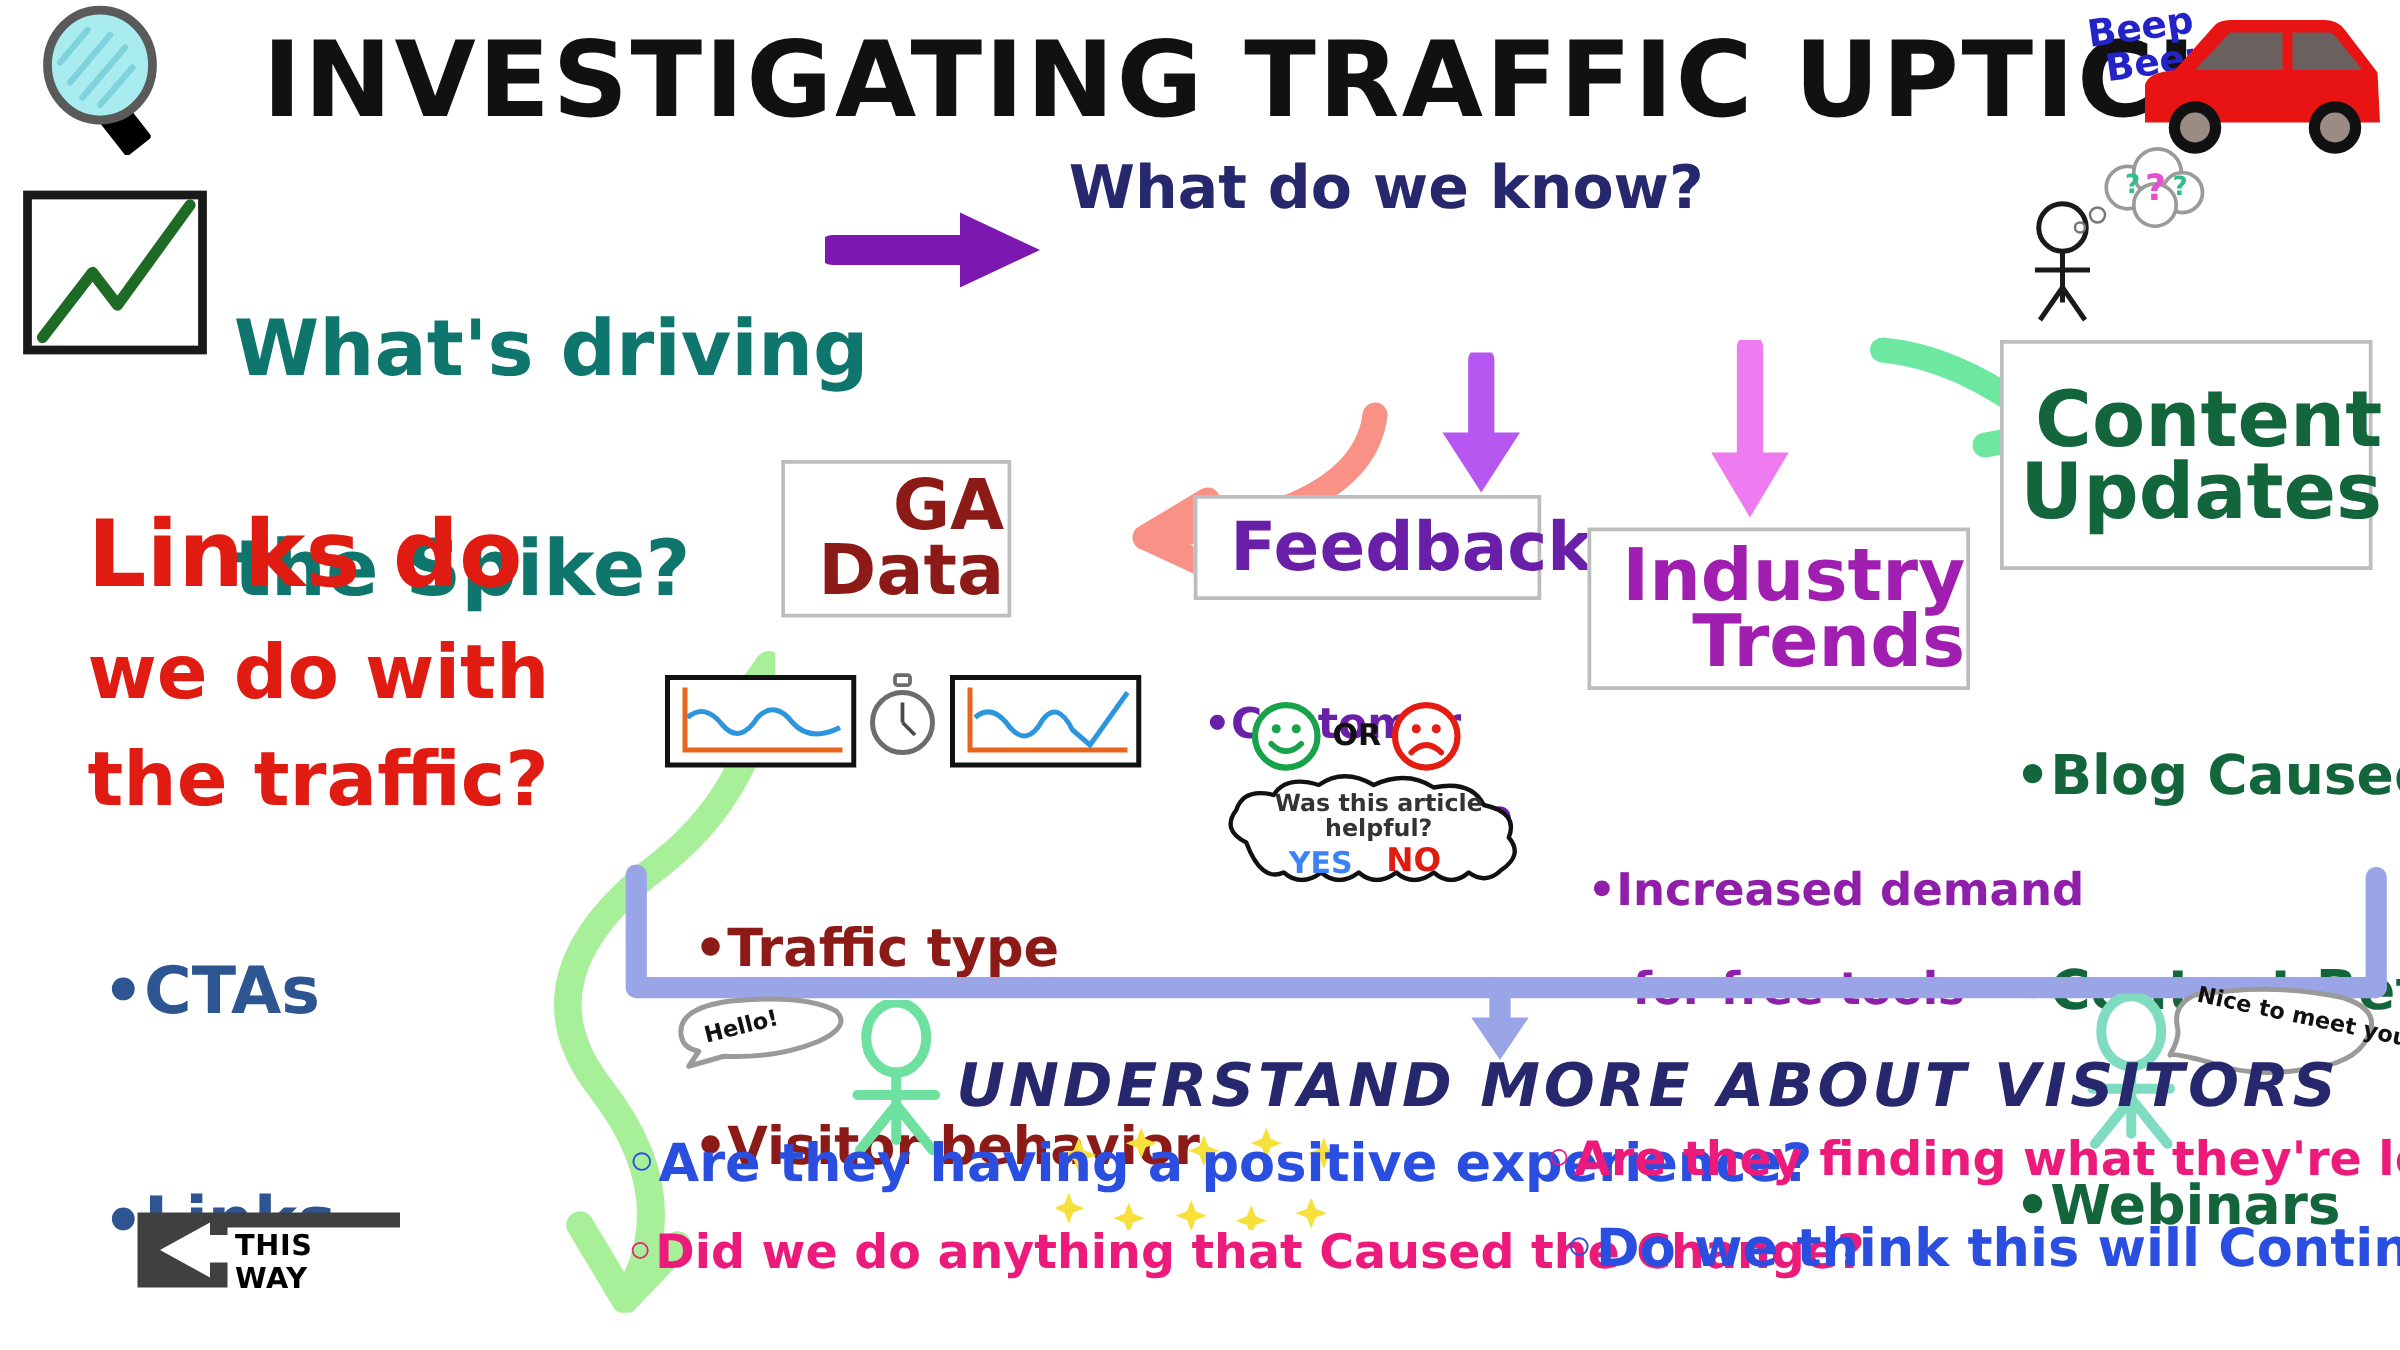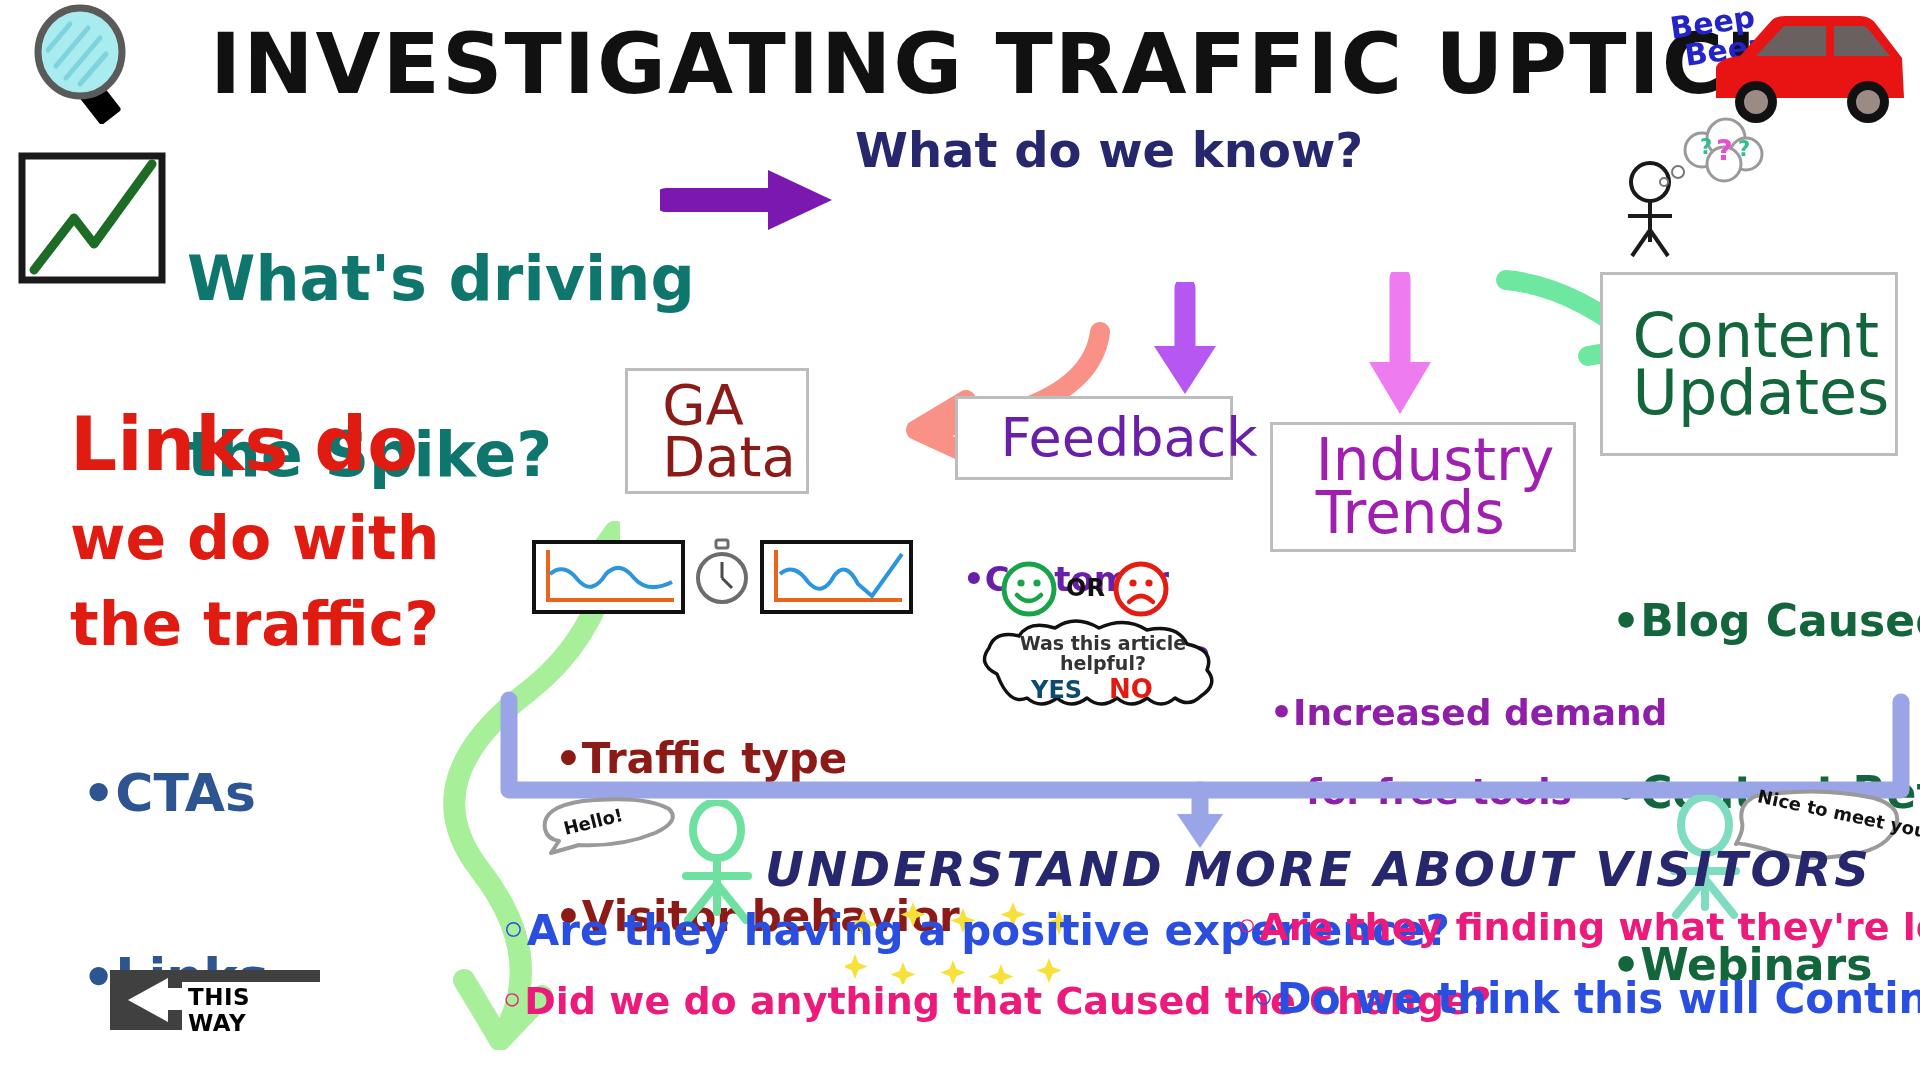--- a/index.html
+++ b/index.html
@@ -44,21 +44,21 @@
   
   #thisway{left:110px;top:970px;width:210px;height:60px;background:#404040;}
   #thisway .twtxt{position:absolute;left:72px;top:12px;color:#000;background:#fff;
      font-size:23px;font-weight:800;letter-spacing:0.5px;padding:2px 8px 3px 6px;font-family:"DejaVu Sans", sans-serif;}
   #thisway .twarrow{position:absolute;left:18px;top:8px;width:0;height:0;
      border-top:22px solid transparent;border-bottom:22px solid transparent;border-right:40px solid #fff;}
   #thisway .twbar{position:absolute;left:56px;top:18px;width:24px;height:22px;background:#fff;}
 
   
   .catbox{border:3px solid #bdbdbd;background:#fff;display:flex;align-items:center;justify-content:center;}
-  .catlabel{font-weight:400;line-height:0.92;text-align:left;white-space:pre;padding-left:24px;}
+  .catlabel{font-weight:700;line-height:0.92;text-align:right;white-space:pre;padding-left:24px;}
 
   #ga-box{left:625px;top:368px;width:178px;height:120px;}
   #ga-box .catlabel{color:#8c1a17;font-size:56px;}
 
   #fb-box{left:955px;top:396px;width:272px;height:78px;}
   #fb-box .catlabel{color:#6a1fa8;font-size:54px;margin-left:46px;}
 
   #it-box{left:1270px;top:422px;width:300px;height:124px;}
   #it-box .catlabel{color:#a01fb0;font-size:58px;}
 
@@ -69,21 +69,21 @@
   #ga-charts{left:532px;top:540px;width:370px;height:70px;}
   .minichart{border:4px solid #111;background:#fff;position:absolute;}
   #ga-bullets{left:555px;top:628px;color:#8c1a17;font-size:42px;font-weight:600;line-height:1.25;}
 
   
   #fb-bullets{left:963px;top:488px;color:#6a1fa8;font-size:34px;font-weight:600;line-height:1.08;}
   #fb-bullets .sub{display:block;padding-left:36px;}
   #fb-faces{left:1000px;top:560px;width:200px;height:60px;}
   #fb-cloud{left:975px;top:618px;width:250px;height:88px;}
   #cloud-q{position:absolute;left:30px;top:16px;width:196px;text-align:center;color:#333;font-size:19px;font-weight:700;line-height:1.05;}
-  #cloud-yes{position:absolute;left:56px;top:58px;color:#0c4a6e;font-size:24px;font-weight:700;}
+  #cloud-yes{position:absolute;left:56px;top:58px;color:#3b82f6;font-size:24px;font-weight:700;}
   #cloud-no{position:absolute;left:134px;top:56px;color:#e01b12;font-size:26px;font-weight:700;}
 
   
   #it-bullets{left:1270px;top:614px;color:#8f1fa8;font-size:36px;font-weight:600;line-height:1.1;}
   #it-bullets .sub{display:block;padding-left:36px;}
 
   
   #cu-bullets{left:1612px;top:478px;color:#13663c;font-size:44px;font-weight:600;line-height:1.3;}
 
   

